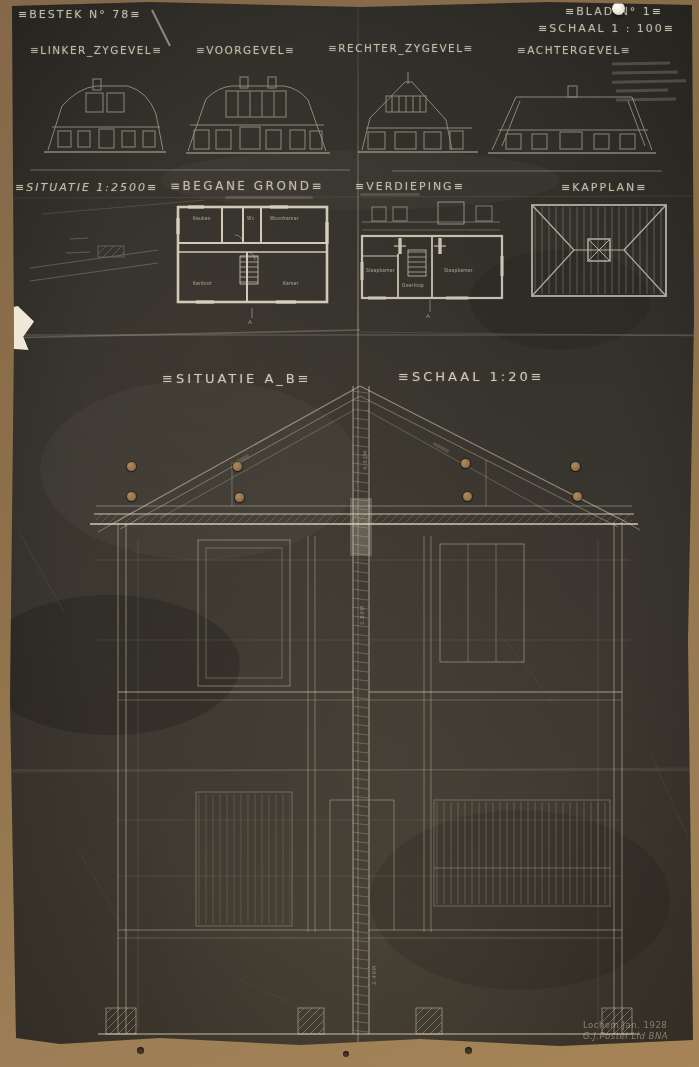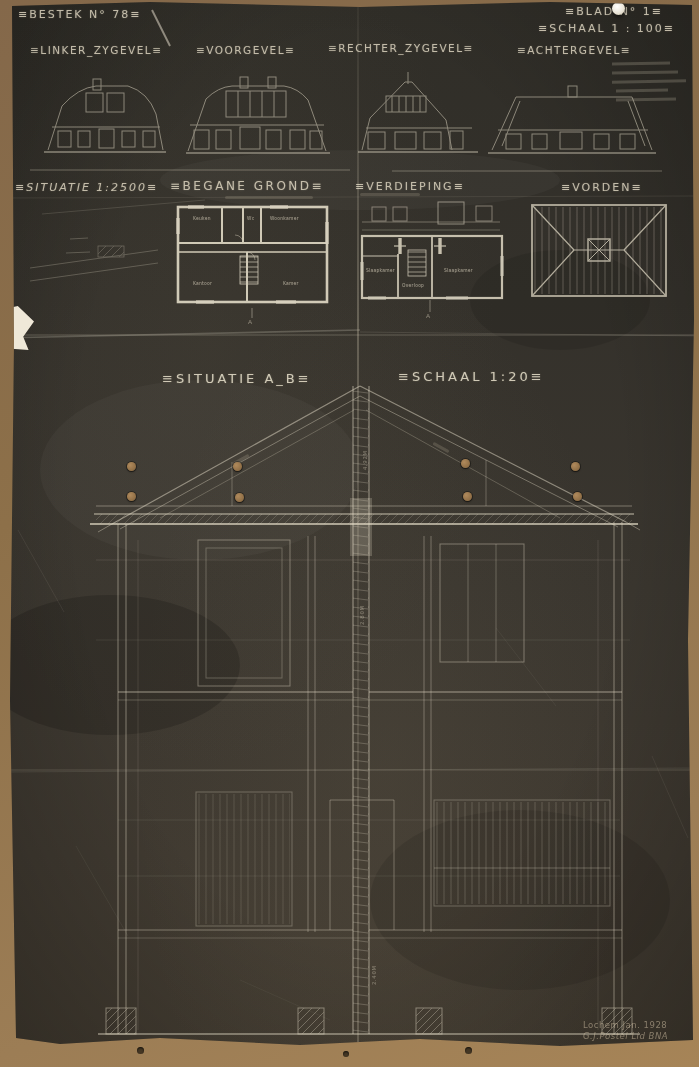--- a/index.html
+++ b/index.html
@@ -308,21 +308,21 @@
       <div class="legend-line" style="left:612px;top:80px;width:74px;"></div>
       <div class="legend-line" style="left:616px;top:89px;width:52px;"></div>
       <div class="legend-line" style="left:616px;top:98px;width:60px;"></div>
     </div>
 
     <span class="lbl" style="left:15px;top:181px;font-style:italic;">≡SITUATIE  1:2500≡</span>
     <span class="lbl big" style="left:170px;top:179px;">≡BEGANE GROND≡</span>
     <div class="smudge" style="left:225px;top:196px;width:88px;"></div>
     <span class="lbl" style="left:355px;top:180px;">≡VERDIEPING≡</span>
     <div class="smudge" style="left:360px;top:193px;width:60px;"></div>
-    <span class="lbl" style="left:561px;top:181px;">≡VORDEN≡</span>
+    <span class="lbl" style="left:561px;top:181px;">≡KAPPLAN≡</span>
 
     <span class="lbl room" style="left:193px;top:214px;">Keuken</span>
     <span class="lbl room" style="left:247px;top:214px;">Wc</span>
     <span class="lbl room" style="left:270px;top:214px;">Woonkamer</span>
     <span class="lbl room" style="left:193px;top:279px;">Kantoor</span>
     <span class="lbl room" style="left:283px;top:279px;">Kamer</span>
     <span class="lbl room" style="left:366px;top:266px;">Slaapkamer</span>
     <span class="lbl room" style="left:402px;top:281px;">Overloop</span>
     <span class="lbl room" style="left:444px;top:266px;">Slaapkamer</span>
     <span class="lbl marker" style="left:248px;top:318px;">A</span>

